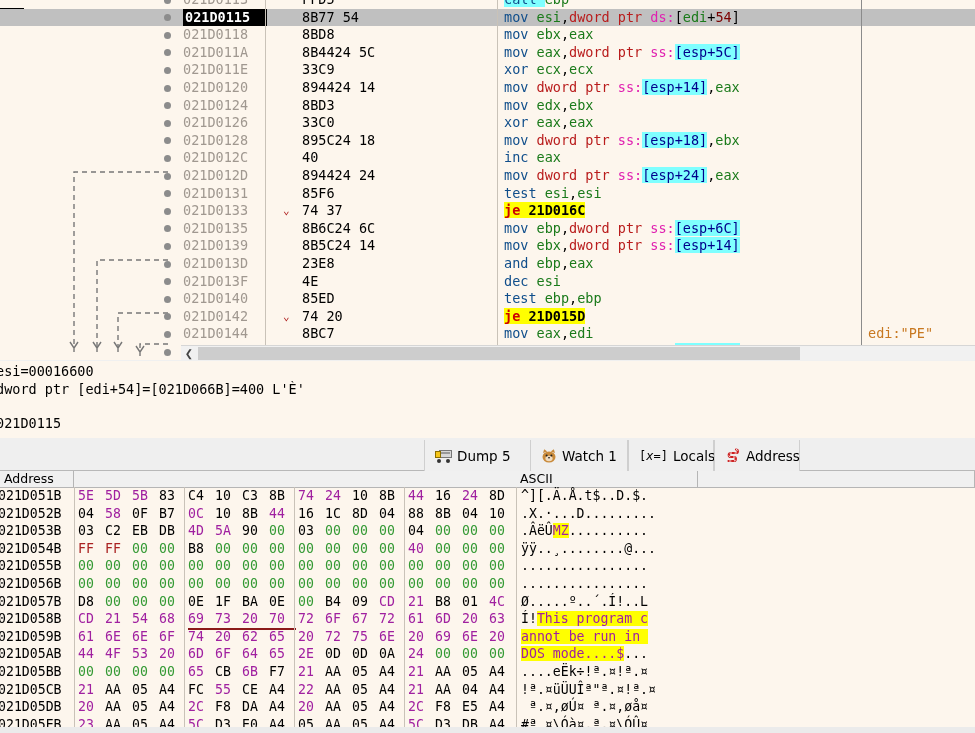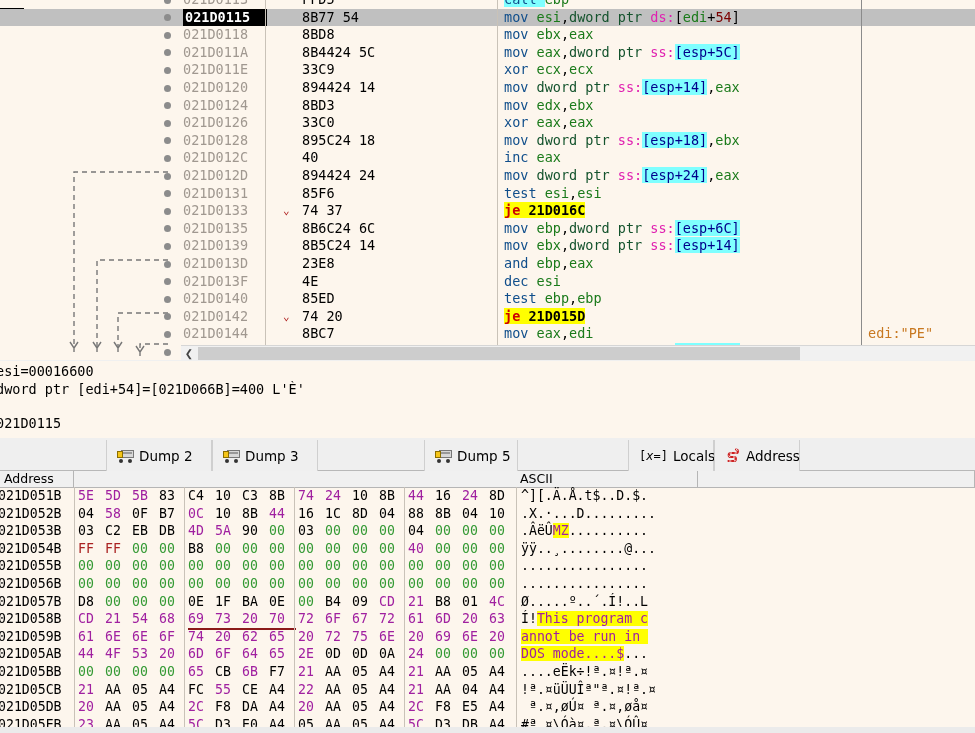--- a/index.html
+++ b/index.html
@@ -40,21 +40,21 @@
   .drow .sepline2 {
     position:absolute; left:497px; top:0; bottom:0; width:1px; background:#c9c2b8;
   }
   .drow .instr { position:absolute; left:504px; }
   .drow .sepline3 {
     position:absolute; left:861px; top:0; bottom:0; width:1px; background:#8b8b8b;
   }
   .drow .cmt { position:absolute; left:868px; color:#c87820; }   
   .t-mov  { color:#104e8b; }
   .t-reg  { color:#1a7a1a; }
-  .t-kw   { color:#14532d; }
+  .t-kw   { color:#b91c1c; }
   .t-seg  { color:#e020b0; }
   .t-brk  { color:#00008b; background:#7fffff; }
   .t-num  { color:#7a0000; }
   .t-jmp  { color:#cc0000; background:#ffff00; font-weight:bold; }
   .t-jtg  { background:#ffff00; color:#000; font-weight:bold; }
   .t-call { color:#104e8b; background:#7fffff; }
   .t-plain{ color:#000; }
 
   
   #eip-marker {
@@ -246,46 +246,40 @@
   </div>
 </div>
 
 <div id="info-panel">
   <div class="iline" style="top:2px">esi=00016600</div>
   <div class="iline" style="top:20px">dword ptr [edi+54]=[021D066B]=400 L'È'</div>
   <div class="iline" style="top:54px">021D0115</div>
 </div>
 
 <div id="tabbar">
-    <div class="tab" style="left: 106px; width: 106px;">
-      <span class="ico-dump">
-        <span class="body"></span>
-        <span class="cab"></span>
-        <span class="w1"></span>
-        <span class="w2"></span>
-      </span>
-      <span class="tabtext">Dump 2</span>
-    </div>
-    <div class="tab" style="left: 212px; width: 106px;">
-      <span class="ico-dump">
-        <span class="body"></span>
-        <span class="cab"></span>
-        <span class="w1"></span>
-        <span class="w2"></span>
-      </span>
-      <span class="tabtext">Dump 3</span>
-    </div>
-    <div class="tab" style="left: 424px; width: 94px;">
+    <div class="tab" style="left: 424px; width: 124px;">
       <span class="ico-dump">
         <span class="body"></span>
         <span class="cab"></span>
         <span class="w1"></span>
         <span class="w2"></span>
       </span>
       <span class="tabtext">Dump 5</span>
+    </div>
+    <div class="tab" style="left: 530px; width: 98px;">
+      <span class="ico-watch"><svg viewBox="0 0 16 15" width="16" height="15">
+          <ellipse cx="8" cy="9" rx="6.5" ry="5.5" fill="#c98a3a"></ellipse>
+          <path d="M2 5 L3.2 1.2 L6.3 3.6 Z" fill="#c98a3a"></path>
+          <path d="M14 5 L12.8 1.2 L9.7 3.6 Z" fill="#c98a3a"></path>
+          <ellipse cx="8" cy="10.5" rx="3.6" ry="2.8" fill="#f0dcc0"></ellipse>
+          <circle cx="5.6" cy="7.6" r="1" fill="#222"></circle>
+          <circle cx="10.4" cy="7.6" r="1" fill="#222"></circle>
+          <ellipse cx="8" cy="9.8" rx="1" ry="0.8" fill="#222"></ellipse>
+        </svg></span>
+      <span class="tabtext">Watch 1</span>
     </div>
     <div class="tab" style="left: 628px; width: 86px;">
       <span class="ico-locals">[<i>x</i>=]</span>
       <span class="tabtext">Locals</span>
     </div>
     <div class="tab" style="left: 714px; width: 86px;">
       <span class="ico-struct"><svg viewBox="0 0 16 16" width="16" height="16">
           <path d="M11 1.5 C13.5 1.5 13.5 5 11 5 L6 5 C3 5 3 9 6 9 L9 9 C11.5 9 11.5 13 9 13 L3.5 13" stroke="#cc2222" stroke-width="2.2" fill="none" stroke-linecap="round"></path>
           <path d="M11 1.5 C13.5 1.5 13.5 5 11 5 L6 5 C3 5 3 9 6 9 L9 9 C11.5 9 11.5 13 9 13 L3.5 13" stroke="#ffffff" stroke-width="0.9" fill="none" stroke-dasharray="2.2,2.6"></path>
         </svg></span>

